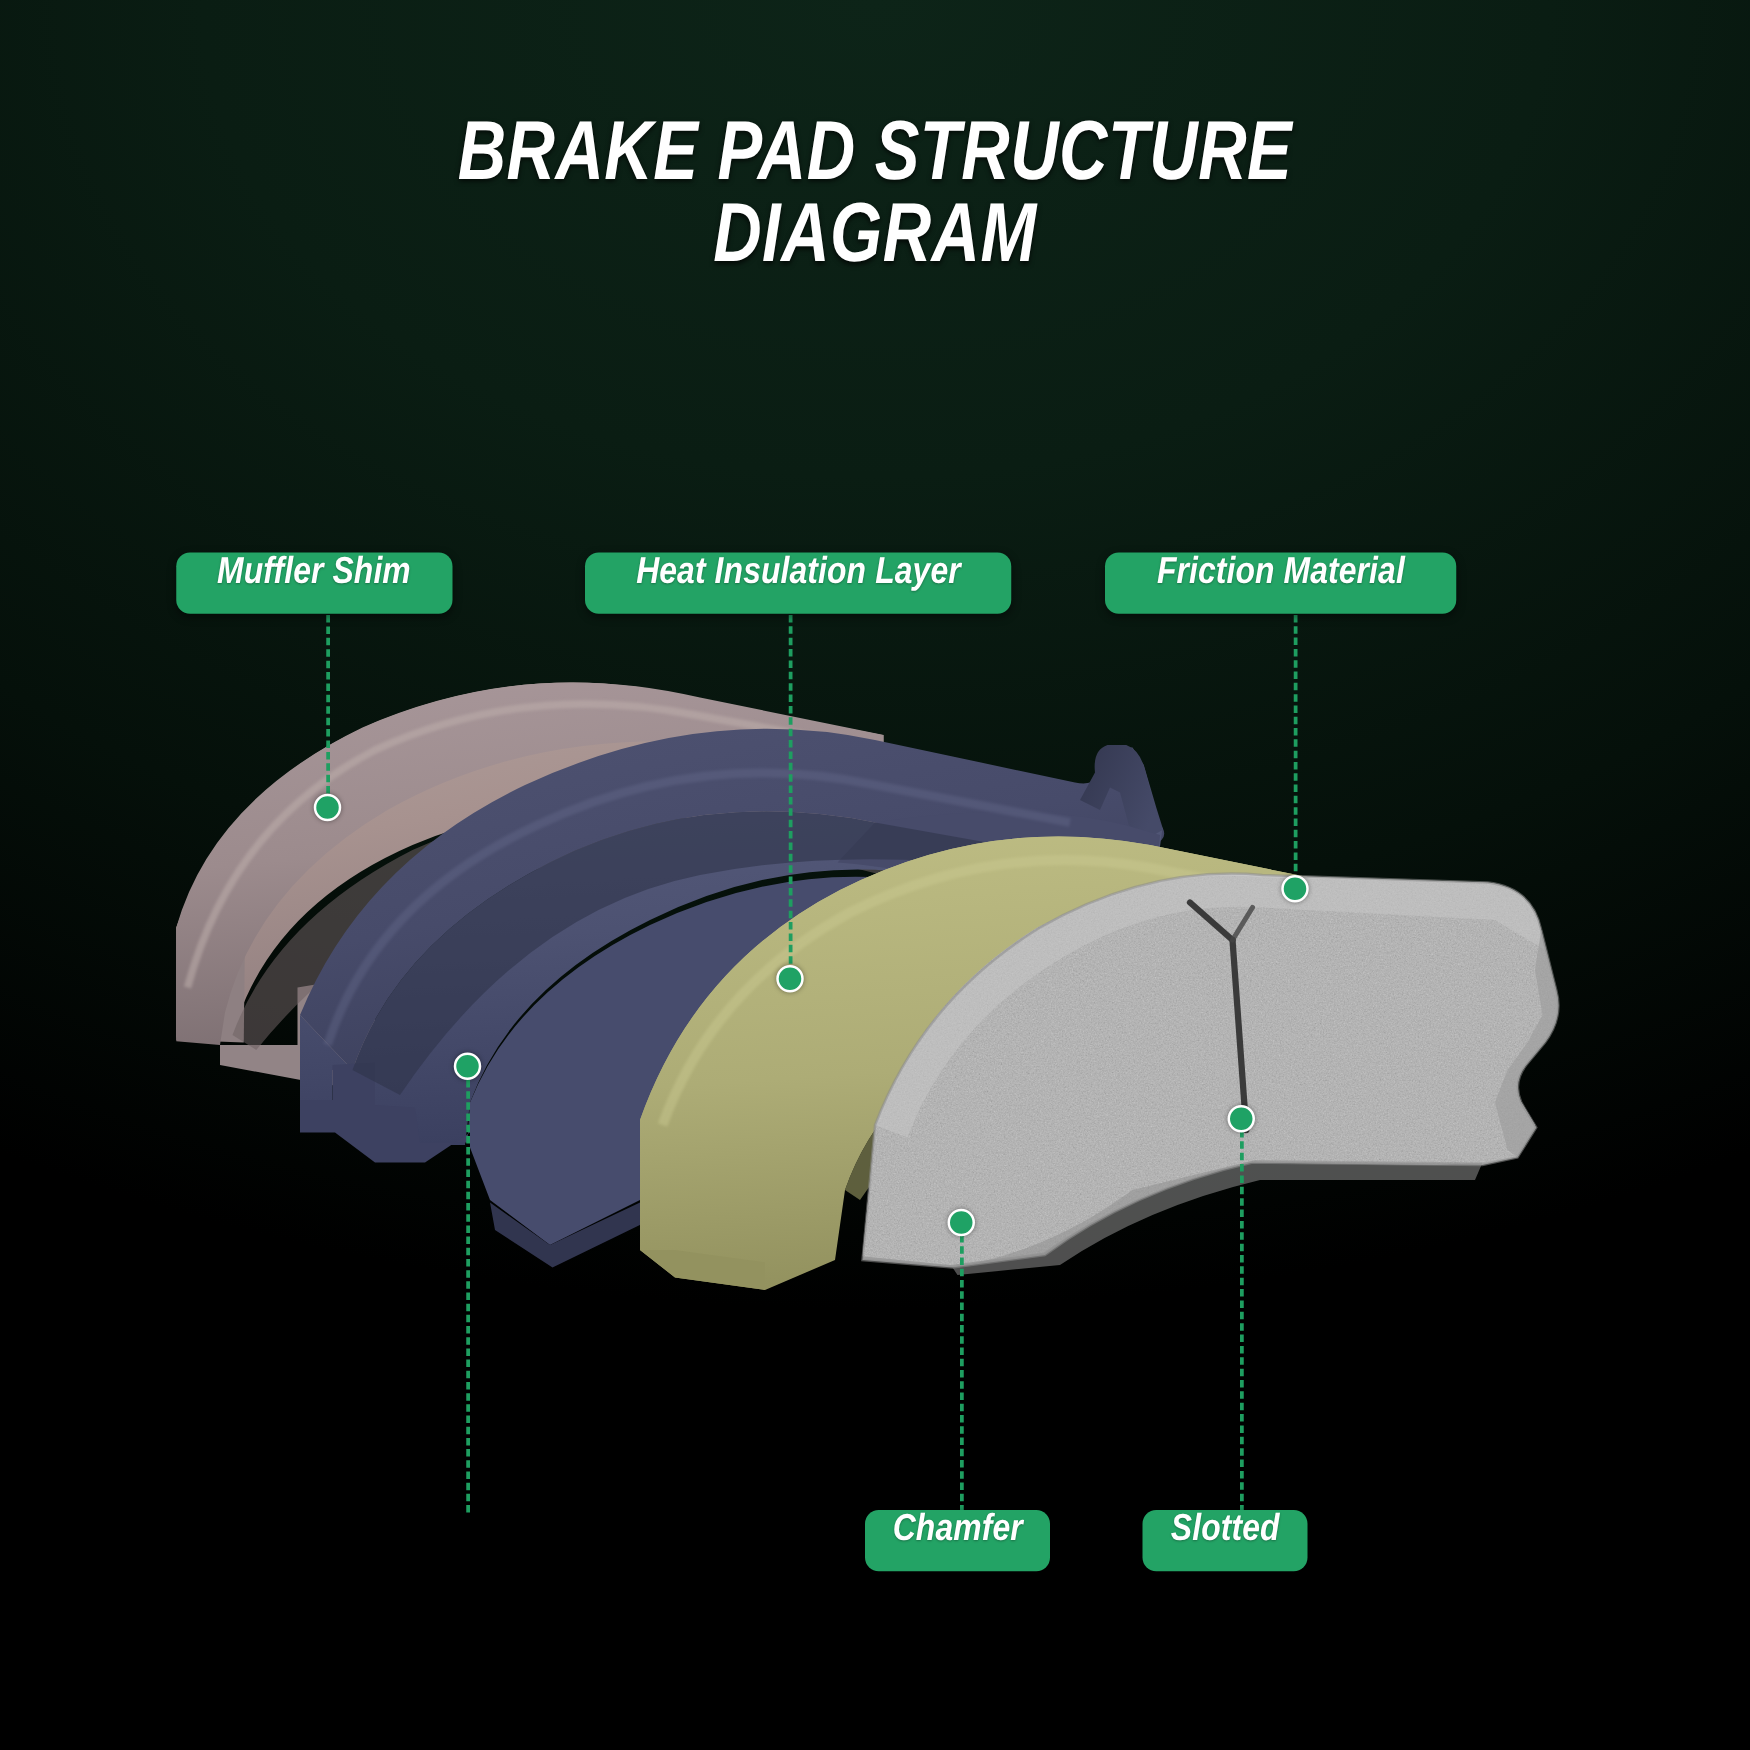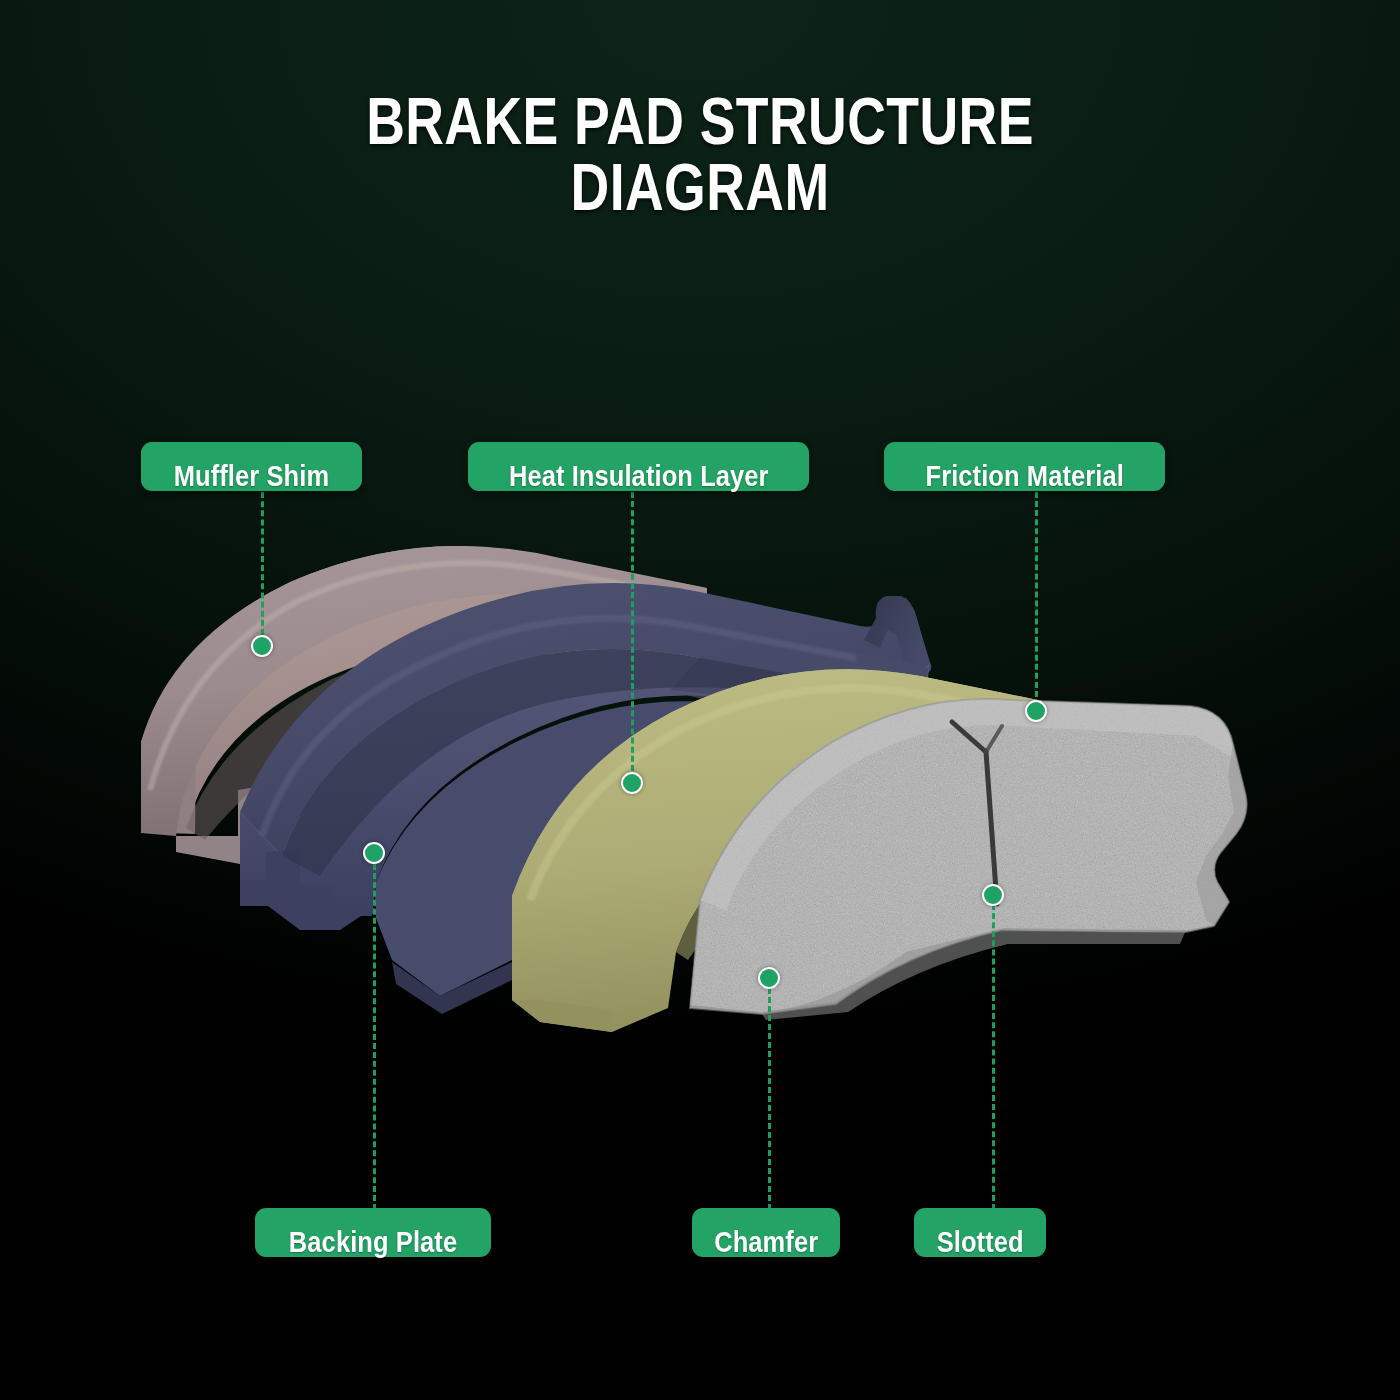--- a/index.html
+++ b/index.html
@@ -9,20 +9,21 @@
   }
   #root {
     position: relative;
     width: 1400px;
     height: 1400px;
     overflow: hidden;
     background:
       radial-gradient(120% 85% at 50% 0%, #0d2418 0%, #0a1d13 32%, #05100a 62%, #000000 88%),
       linear-gradient(180deg, #0b2015 0%, #071710 38%, #010604 72%, #000000 100%);
     font-family: "Liberation Sans", sans-serif;
+    font-style: italic;
     -webkit-font-smoothing: antialiased;
   }
 
   
   .title {
     position: absolute;
     left: 0;
     top: 88px;
     width: 1400px;
     text-align: center;
@@ -39,21 +40,21 @@
   }
   .title .l2 { display: block; }
 
   
   .pill {
     position: absolute;
     height: 49px;
     background: #23a365;
     border-radius: 11px;
     display: flex;
-    align-items: flex-end;
+    align-items: flex-start;
     justify-content: center;
     padding: 0 8px;
     box-sizing: border-box;
     box-shadow: 0 2px 7px rgba(0,0,0,0.45);
   }
   .pill span {
     color: #ffffff;
     font-family: "Liberation Sans", sans-serif;
     font-weight: 700;
     font-size: 30px;
@@ -330,23 +331,20 @@
   </div>
 
   <div class="pill" style="left:884px; top:442px; width:281px;">
     <span>Friction Material</span>
   </div>
 
   <div class="pill" style="left:468px; top:442px; width:341px;">
     <span>Heat Insulation Layer</span>
   </div>
 
-  <div class="pill" style="left:255px; top:1208px; width:236px;">
-    <span>Backing Plate</span>
-  </div>
 
   <div class="pill" style="left:692px; top:1208px; width:148px;">
     <span>Chamfer</span>
   </div>
 
   <div class="pill" style="left:914px; top:1208px; width:132px;">
     <span>Slotted</span>
   </div>
 
 </div>

